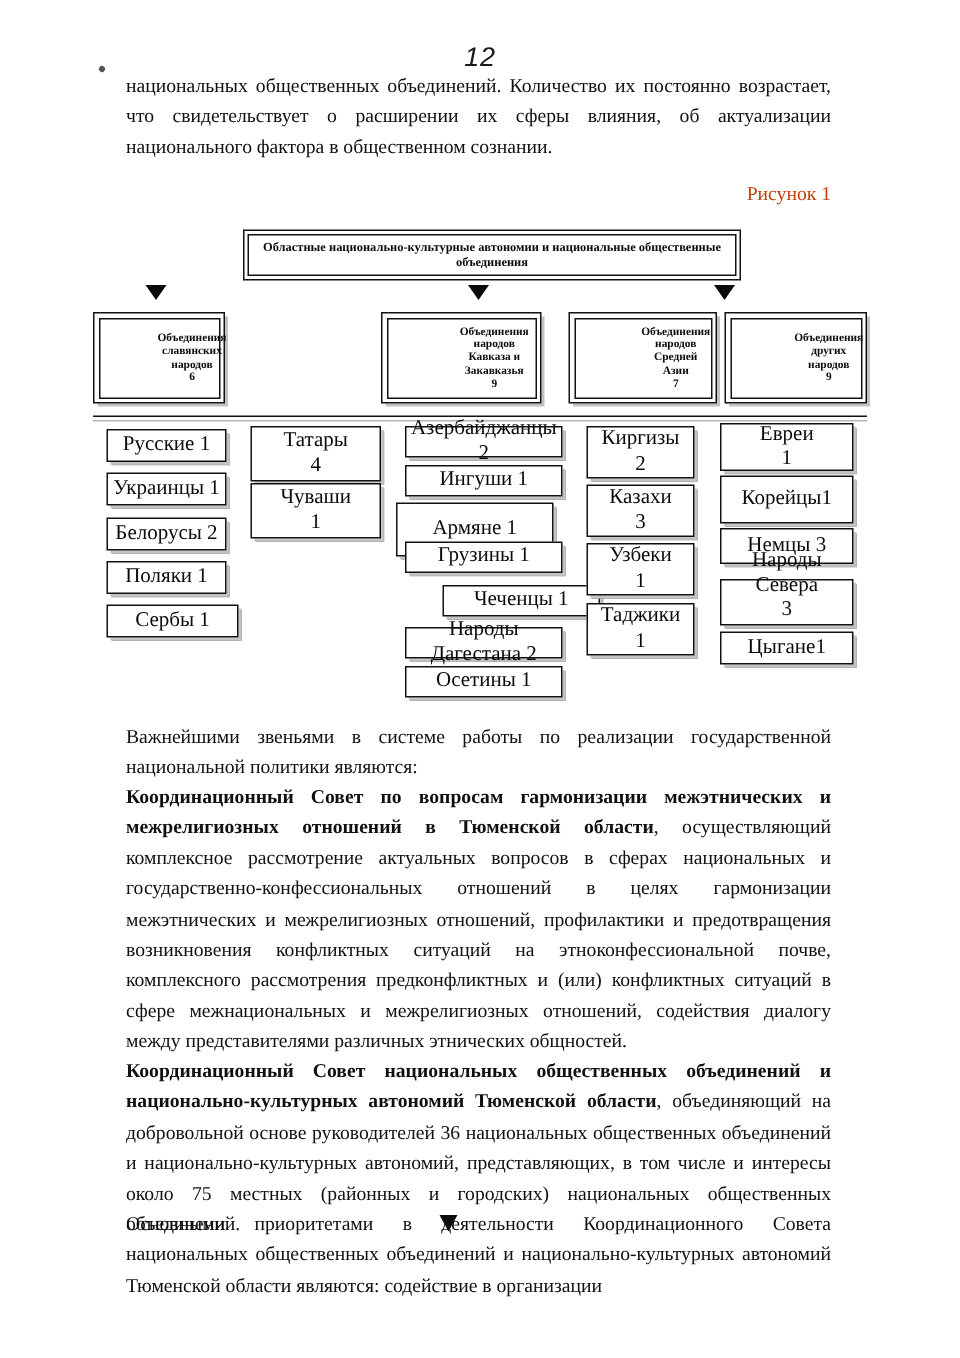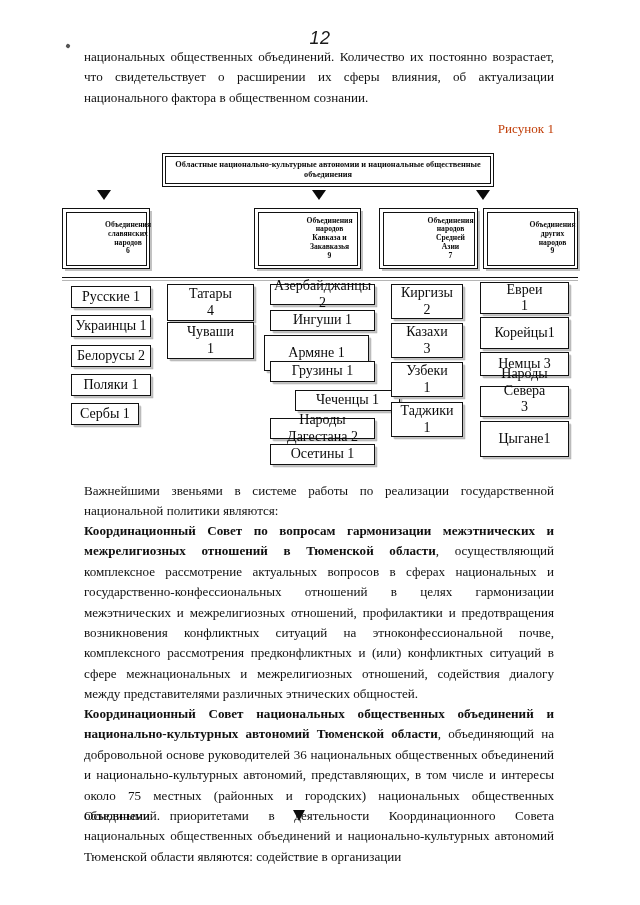--- a/index.html
+++ b/index.html
@@ -258,21 +258,21 @@
     </div>
     <div class="box leaf" style="left:9px; top:162px; width:80px; height:22px;">
       <span>Украинцы 1</span>
     </div>
     <div class="box leaf" style="left:9px; top:192px; width:80px; height:22px;">
       <span>Белорусы 2</span>
     </div>
     <div class="box leaf" style="left:9px; top:221px; width:80px; height:22px;">
       <span>Поляки 1</span>
     </div>
-    <div class="box leaf" style="left:9px; top:250px; width:68px; height:22px;">
+    <div class="box leaf" style="left:9px; top:250px; width:88px; height:22px;">
       <span>Сербы 1</span>
     </div>
 
     <div class="box leaf" style="left:105px; top:131px; width:87px; height:37px; flex-direction:column;">
       <span>Татары</span>
       <span>4</span>
     </div>
     <div class="box leaf" style="left:105px; top:169px; width:87px; height:37px; flex-direction:column;">
       <span>Чуваши</span>
       <span>1</span>
@@ -325,21 +325,21 @@
       <span>Корейцы</span>
       <span>1</span>
     </div>
     <div class="box leaf" style="left:418px; top:199px; width:89px; height:24px;">
       <span>Немцы 3</span>
     </div>
     <div class="box leaf" style="left:418px; top:233px; width:89px; height:31px; flex-direction:column;justify-content:flex-end;">
       <span>Народы Севера</span>
       <span>3</span>
     </div>
-    <div class="box leaf" style="left:418px; top:268px; width:89px; height:36px;">
+    <div class="box leaf" style="left:418px; top:268px; width:89px; height:22px;">
       <span>Цыгане1</span>
     </div>
 
   </div>
 
   <div class="textblock" style="top:481px;">
     <p class="indent">Важнейшими звеньями в системе работы по реализации государственной национальной политики являются:</p>
   </div>
 
   <div class="textblock" style="top:521px;">

